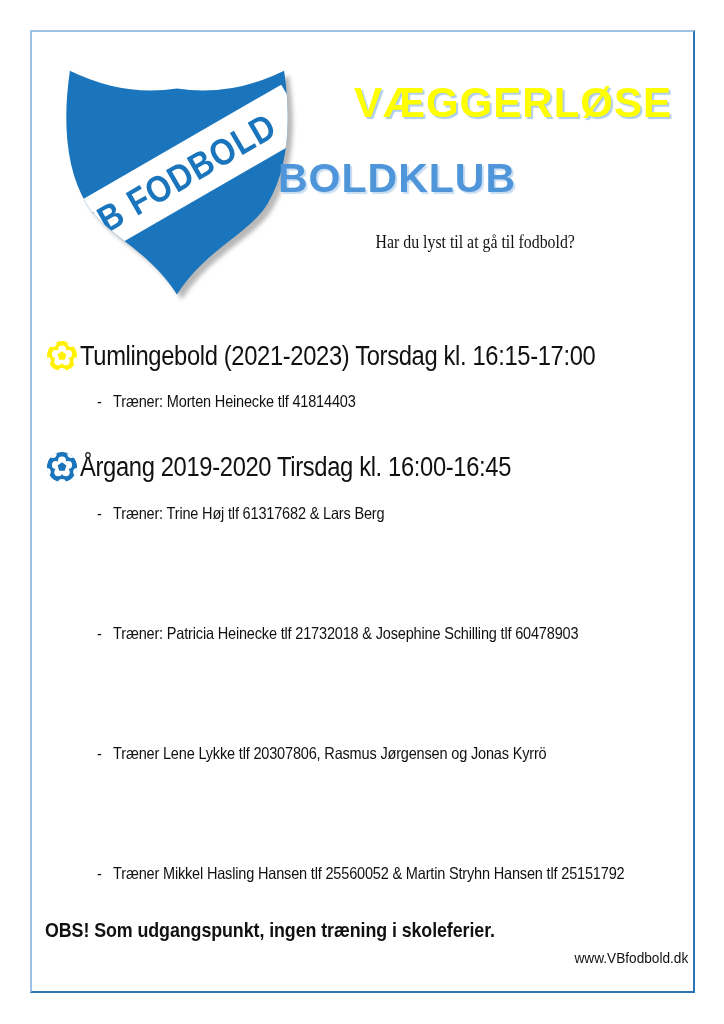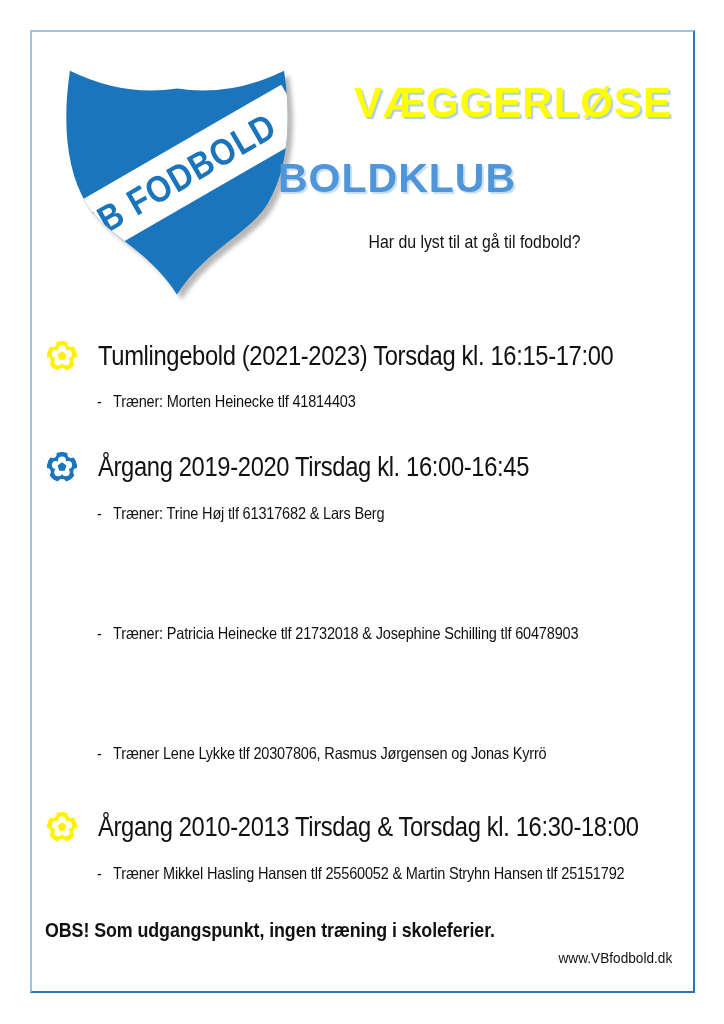--- a/index.html
+++ b/index.html
@@ -33,39 +33,39 @@
     text-shadow:2px 2px 1px var(--title-yellow-shadow,#AECDEC);
   }
   .title2{
     position:absolute;left:278px;top:158px;width:394px;text-align:left;
     font-size:41px;font-weight:bold;letter-spacing:1px;line-height:1;
     color:var(--title-blue,#4E95D9);
     text-shadow:2px 2px 1px var(--title-blue-shadow,#C9DEF2);
   }
   .intro{
     position:absolute;left:278px;width:394px;text-align:center;
-    font-size:18px;line-height:1.2;font-weight:500;white-space:nowrap;
+    font-size:18px;line-height:1.2;font-weight:500;white-space:nowrap;font-family:Liberation Serif, serif;
   }
   .intro .cx{transform-origin:50% 0;}
   .cx{display:inline-block;transform:scaleX(0.88);transform-origin:0 0;white-space:nowrap;}
   
-  .team{position:absolute;left:45px;display:flex;align-items:center;gap:19px;height:36px;}
+  .team{position:absolute;left:45px;display:flex;align-items:center;gap:1px;height:36px;}
   svg[data-name="soccer-ball-icon"]{width:34px;height:34px;flex:0 0 auto;}
   .yellow{color:var(--ball-yellow,#FFF100);}
   .blue{color:var(--club-blue,#1B75BC);}
   .team-heading{font-size:27px;letter-spacing:-0.4px;line-height:36px;}
   .team-detail{
     position:absolute;left:97px;display:flex;gap:13px;font-size:16.5px;
     letter-spacing:-0.2px;line-height:20px;transform:scaleX(0.88);transform-origin:0 0;
     white-space:nowrap;
   }
   
   .obs{position:absolute;left:45px;top:918px;font-size:21px;font-weight:700;letter-spacing:-0.1px;}
   .obs .cx{transform:scaleX(0.85);}
-  .website{position:absolute;right:52px;top:949px;font-size:15.5px;font-weight:500;text-align:right;}
+  .website{position:absolute;right:36px;top:949px;font-size:15.5px;font-weight:500;text-align:right;}
   .website .cx{transform-origin:100% 0;}
 </style>
 </head>
 <body style="--club-blue: #1B75BC; --ball-yellow: #FFF100; --title-yellow: #FFFF00; --title-blue: #4E95D9; --title-yellow-shadow: #AECDEC; --title-blue-shadow: #C9DEF2; --frame-light: #9CC3E5; --frame-dark: #2E75B6;">
 
 <svg width="0" height="0" style="position:absolute" aria-hidden="true">
   <defs>
     <clipPath id="ball-clip">
         <circle cx="18" cy="18" r="16"></circle>
       </clipPath>
@@ -145,26 +145,20 @@
   <div class="team-detail" style="top:623px" data-name="team-detail">
     <span data-name="bullet-dash">-</span>
     <span data-name="trainer-info">Træner: Patricia Heinecke tlf 21732018 &amp; Josephine Schilling tlf 60478903</span>
   </div>
 
   <div class="team-detail" style="top:743px" data-name="team-detail">
     <span data-name="bullet-dash">-</span>
     <span data-name="trainer-info">Træner Lene Lykke tlf 20307806, Rasmus Jørgensen og Jonas Kyrrö</span>
   </div>
 
-  <div class="team" style="top:809px" data-name="team-row">
-    <svg data-name="soccer-ball-icon" class="yellow">
-        <use href="#soccer-ball"></use>
-      </svg>
-    <div class="team-heading cx" data-name="team-heading">Årgang 2010-2013 Tirsdag &amp; Torsdag kl. 16:30-18:00</div>
-  </div>
   <div class="team-detail" style="top:863px" data-name="team-detail">
     <span data-name="bullet-dash">-</span>
     <span data-name="trainer-info">Træner Mikkel Hasling Hansen tlf 25560052 &amp; Martin Stryhn Hansen tlf 25151792</span>
   </div>
 
   <div class="obs" data-name="holiday-note">
     <span class="cx">OBS! Som udgangspunkt, ingen træning i skoleferier.</span>
   </div>
   <div class="website" data-name="website-text">
     <span class="cx">www.VBfodbold.dk</span>

